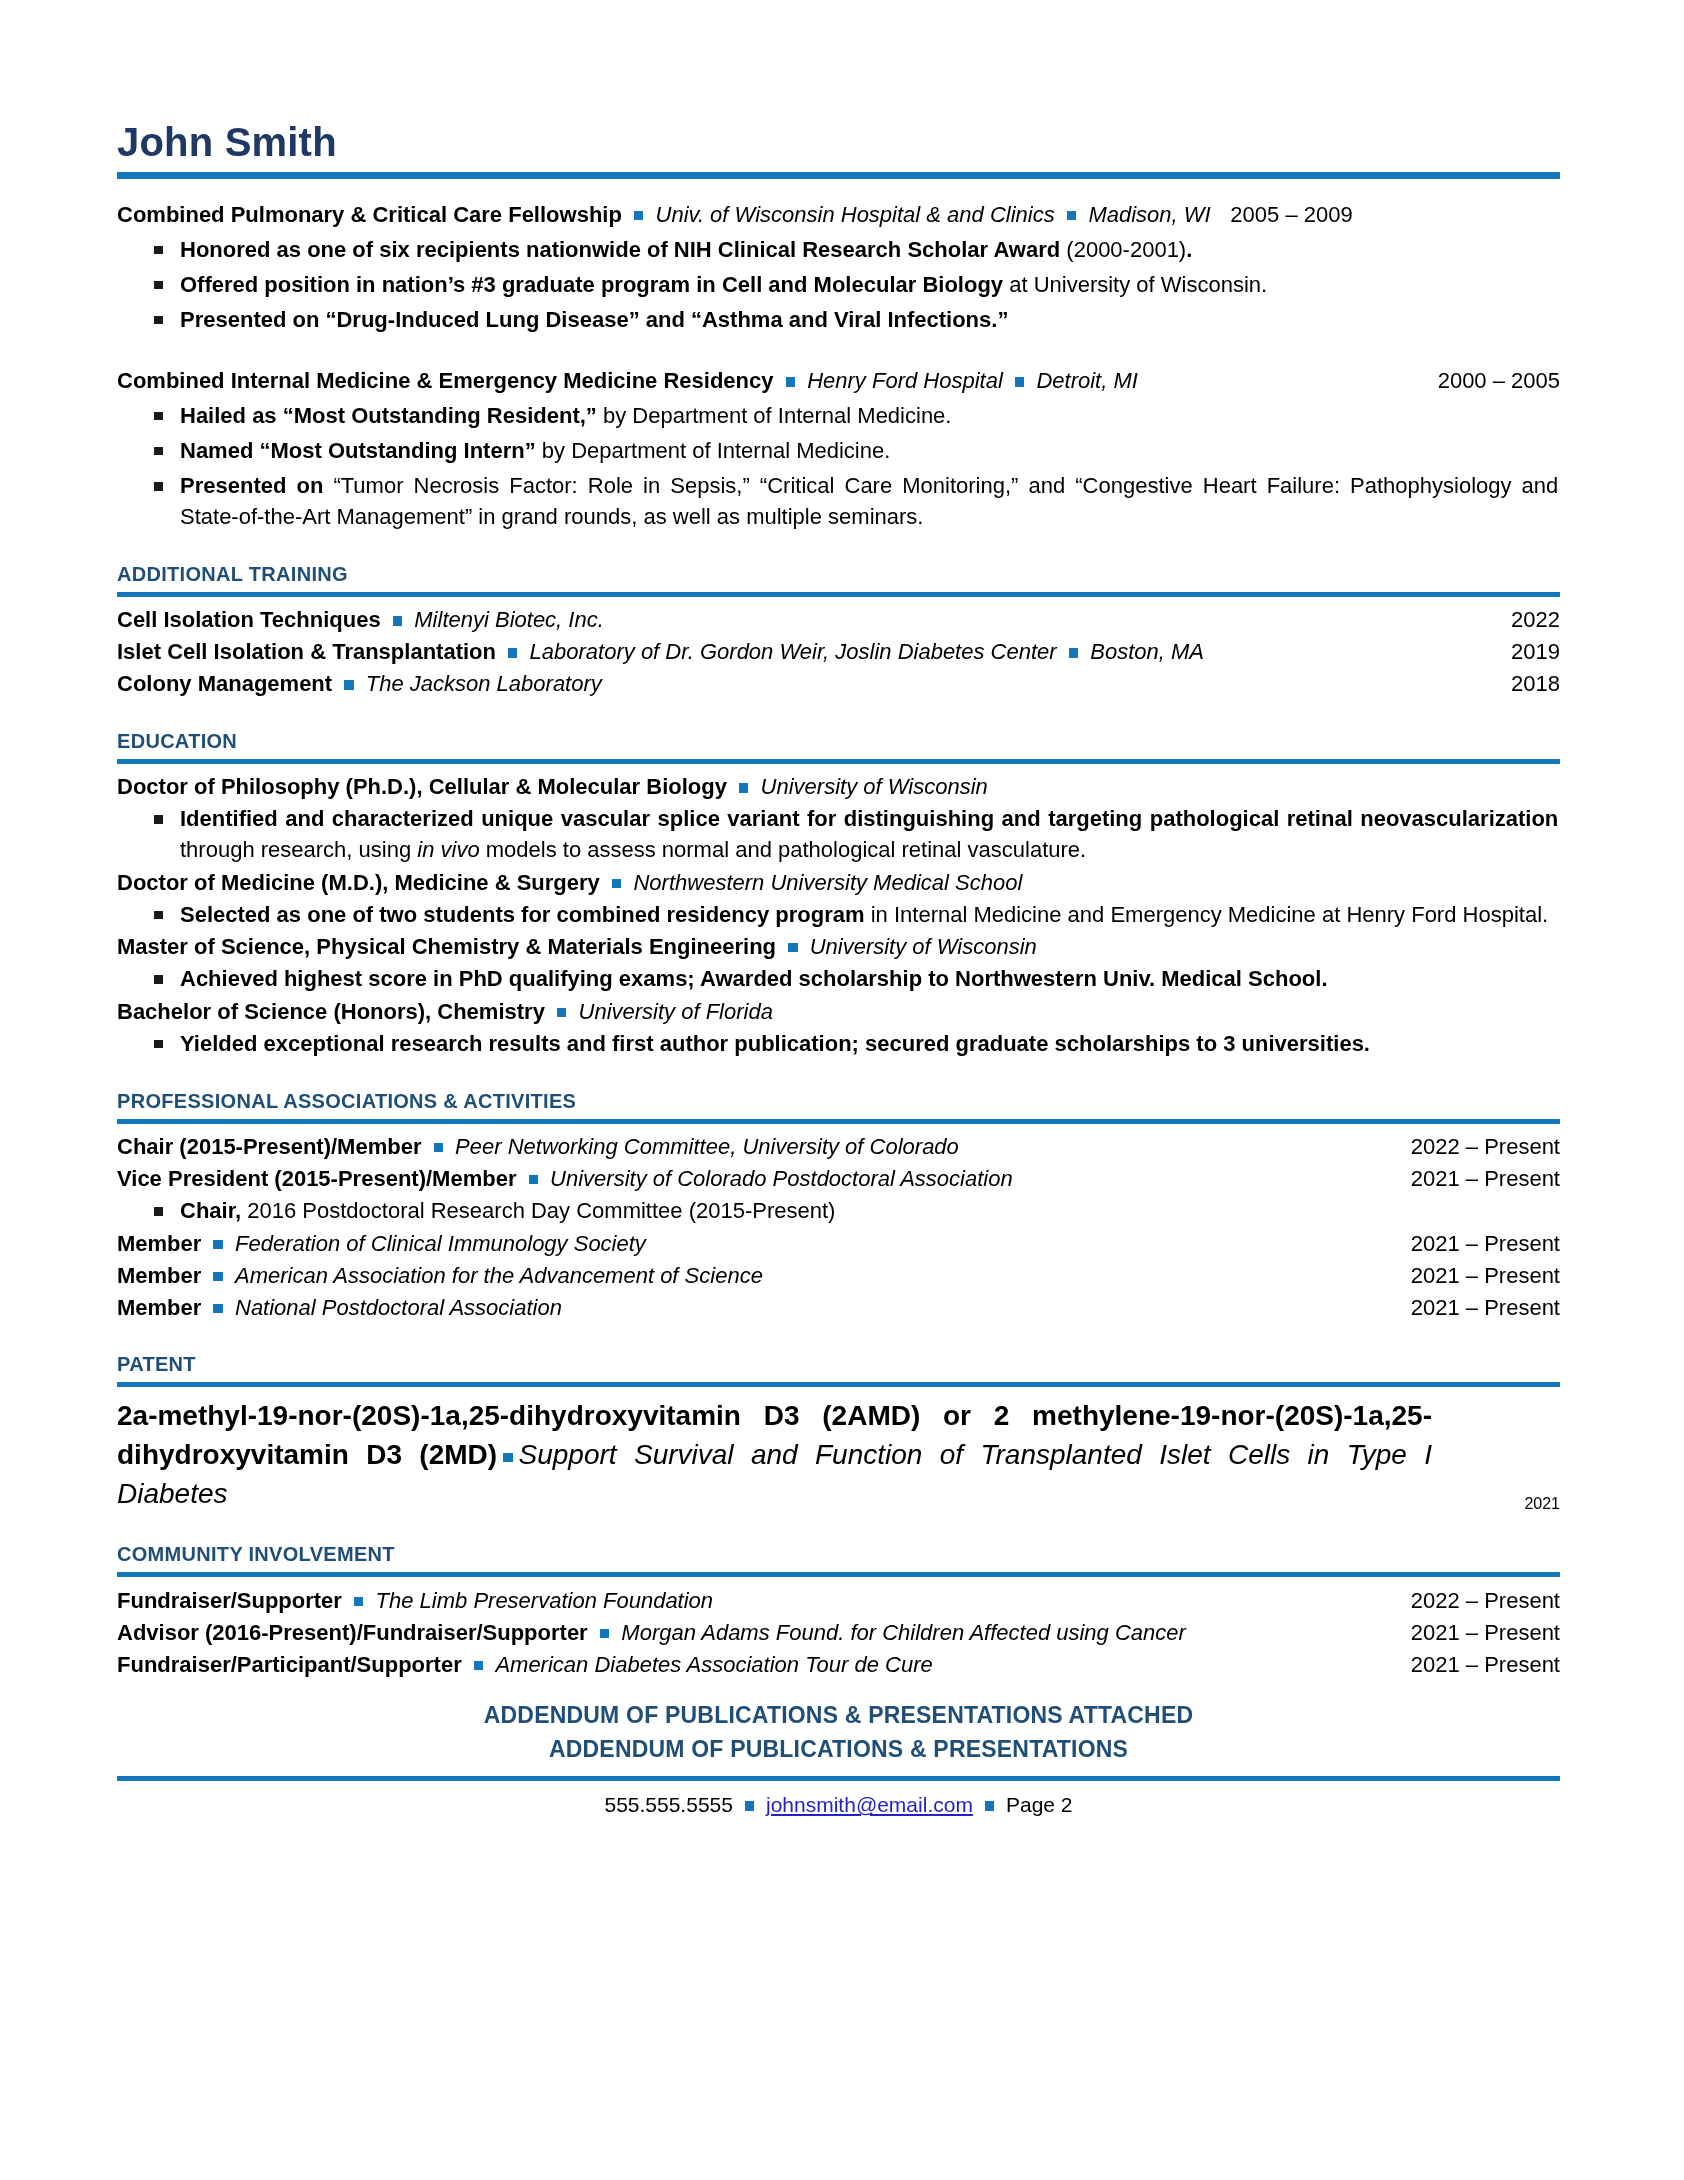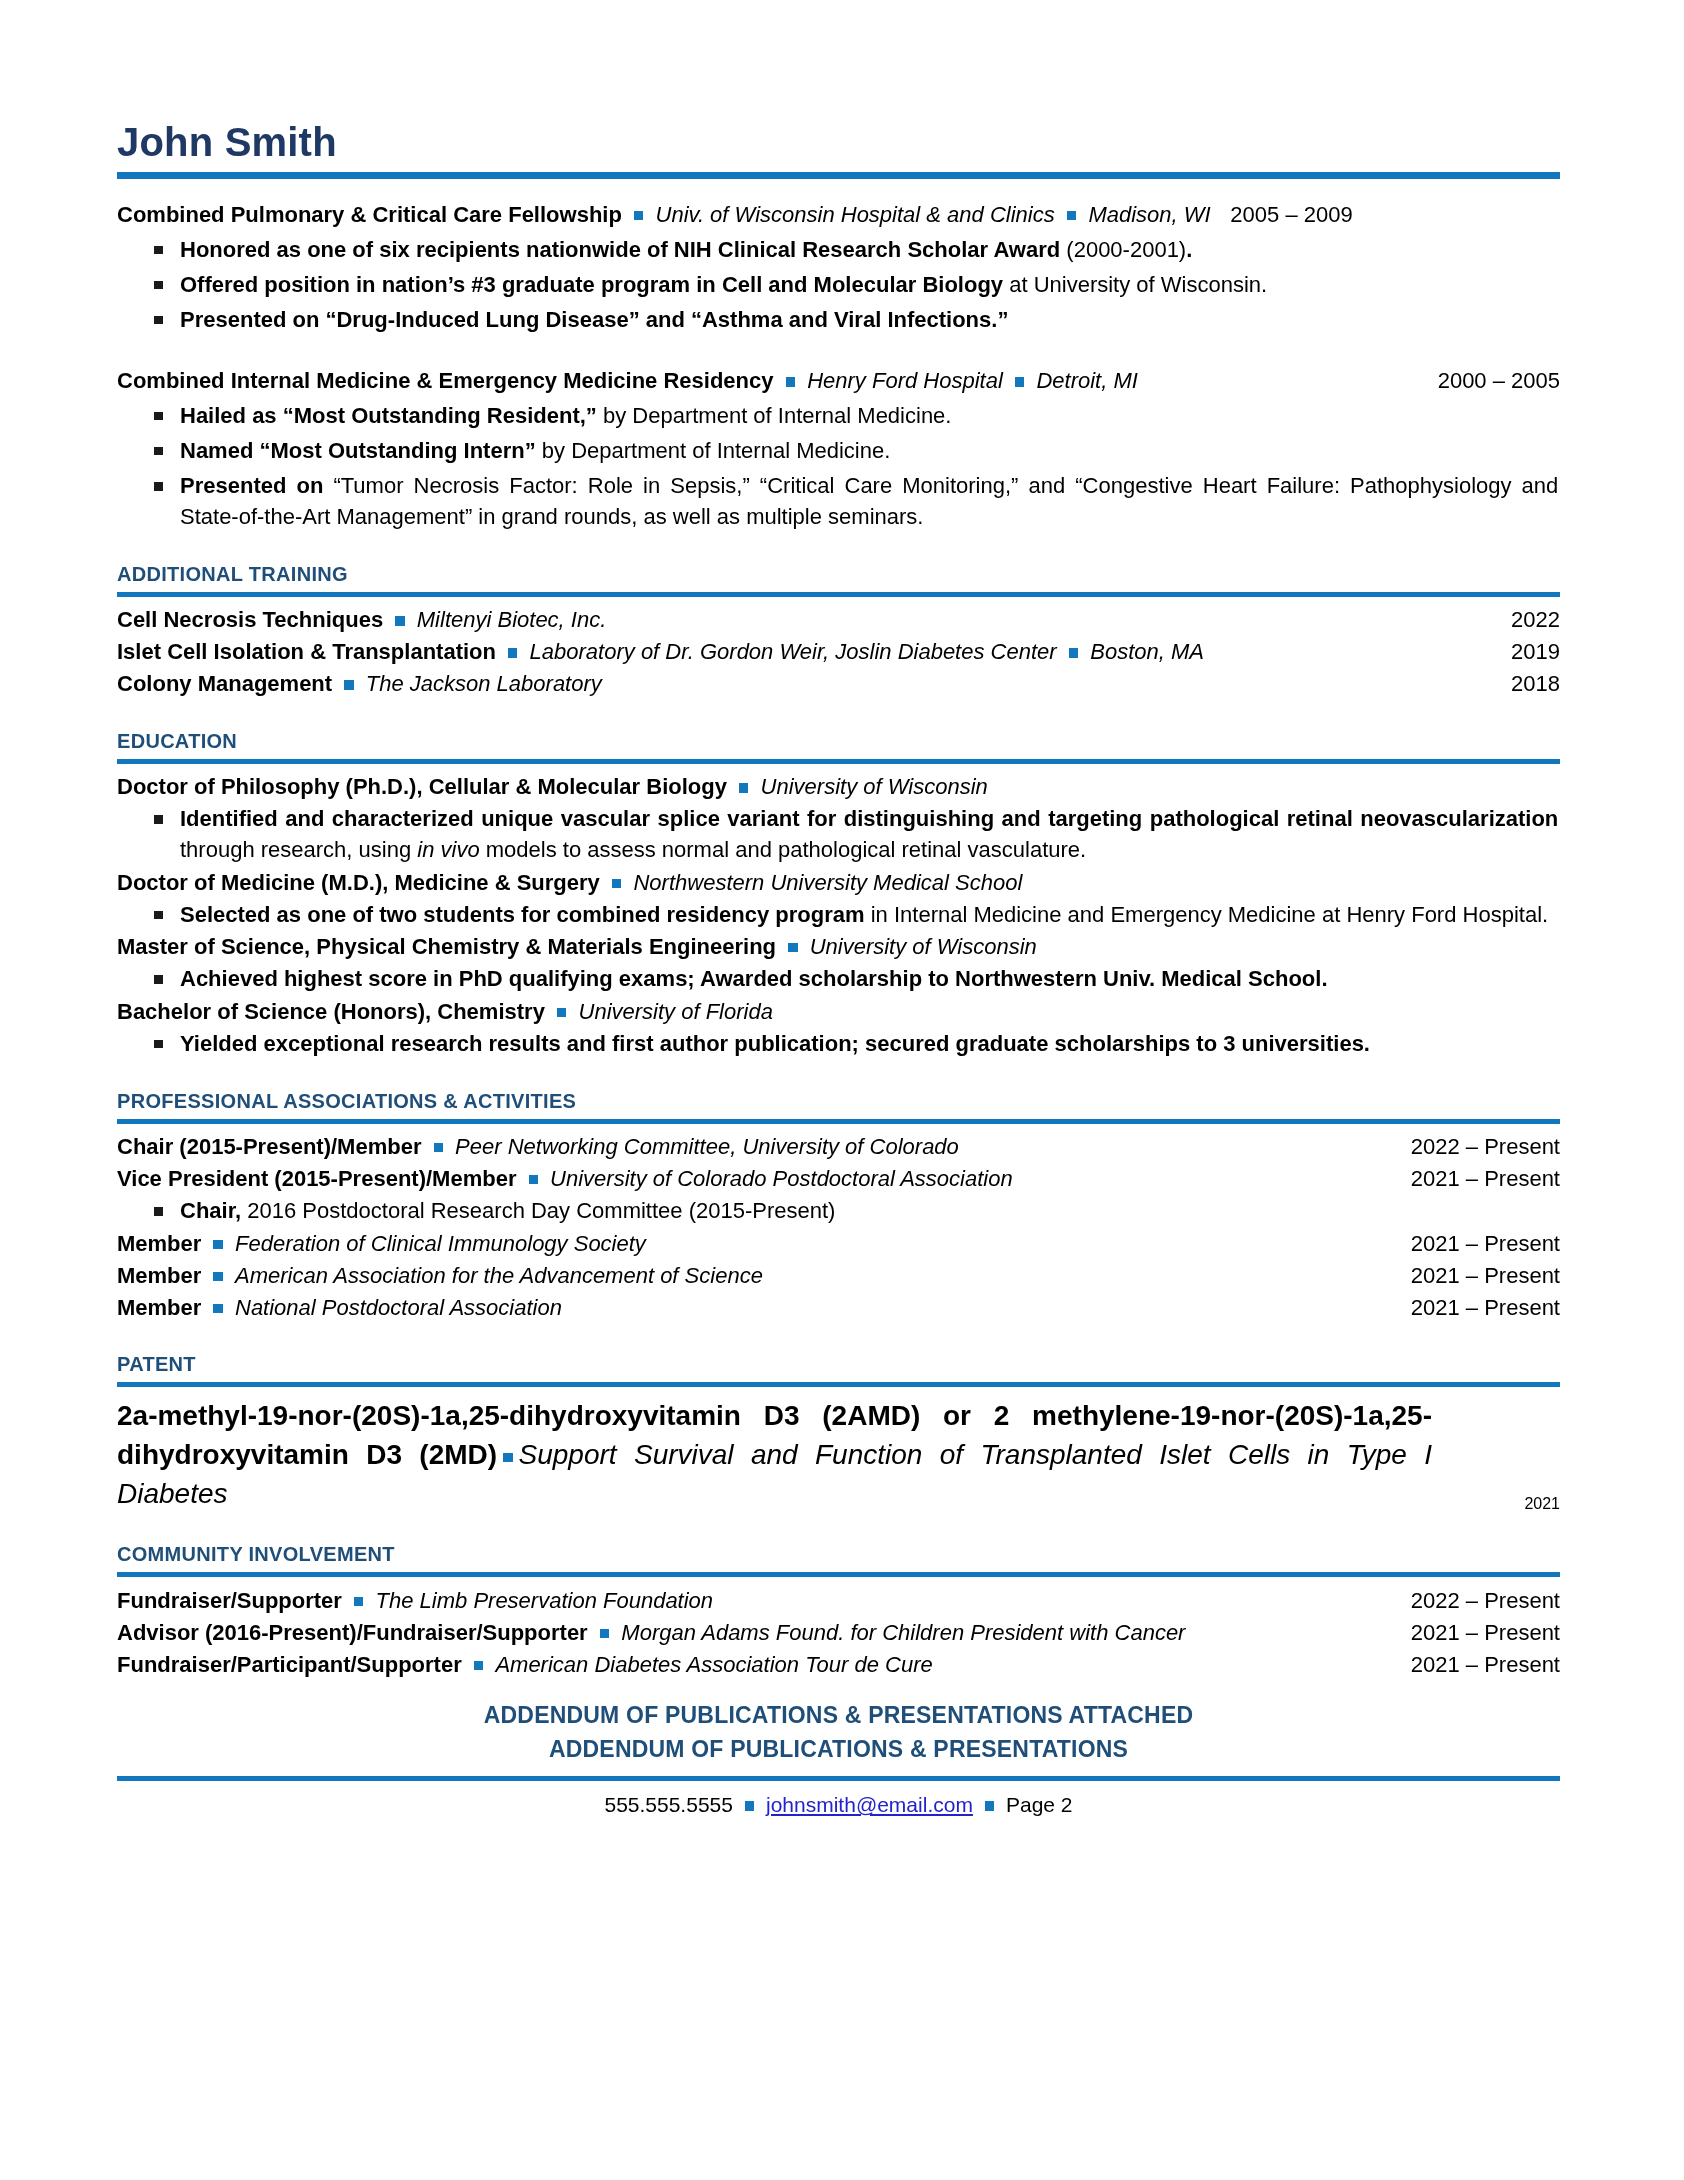--- a/index.html
+++ b/index.html
@@ -200,21 +200,21 @@
       <li><span class="b">Presented on</span><span> “Tumor Necrosis Factor: Role in Sepsis,” “Critical Care Monitoring,” and “Congestive Heart Failure: Pathophysiology and State-of-the-Art Management” in grand rounds, as well as multiple seminars.</span></li>
     </ul>
 
     <div class="gap-lg"></div>
 
     <div class="section-head">ADDITIONAL TRAINING</div>
     <div class="section-rule"></div>
 
     <div class="entry">
       <div class="entry-main">
-        <span class="b">Cell Necrosis Techniques</span>
+        <span class="b">Cell Isolation Techniques</span>
         <span class="sq"></span>
         <span class="i">Miltenyi Biotec, Inc.</span>
       </div>
       <div class="entry-date">2022</div>
     </div>
 
     <div class="entry">
       <div class="entry-main">
         <span class="b">Islet Cell Isolation &amp; Transplantation</span>
         <span class="sq"></span>
@@ -360,21 +360,21 @@
         <span class="sq"></span>
         <span class="i">The Limb Preservation Foundation</span>
       </div>
       <div class="entry-date">2022 – Present</div>
     </div>
 
     <div class="entry">
       <div class="entry-main">
         <span class="b">Advisor (2016-Present)/Fundraiser/Supporter</span>
         <span class="sq"></span>
-        <span class="i">Morgan Adams Found. for Children President with Cancer</span>
+        <span class="i">Morgan Adams Found. for Children Affected using Cancer</span>
       </div>
       <div class="entry-date">2021 – Present</div>
     </div>
 
     <div class="entry">
       <div class="entry-main">
         <span class="b">Fundraiser/Participant/Supporter</span>
         <span class="sq"></span>
         <span class="i">American Diabetes Association Tour de Cure</span>
       </div>

